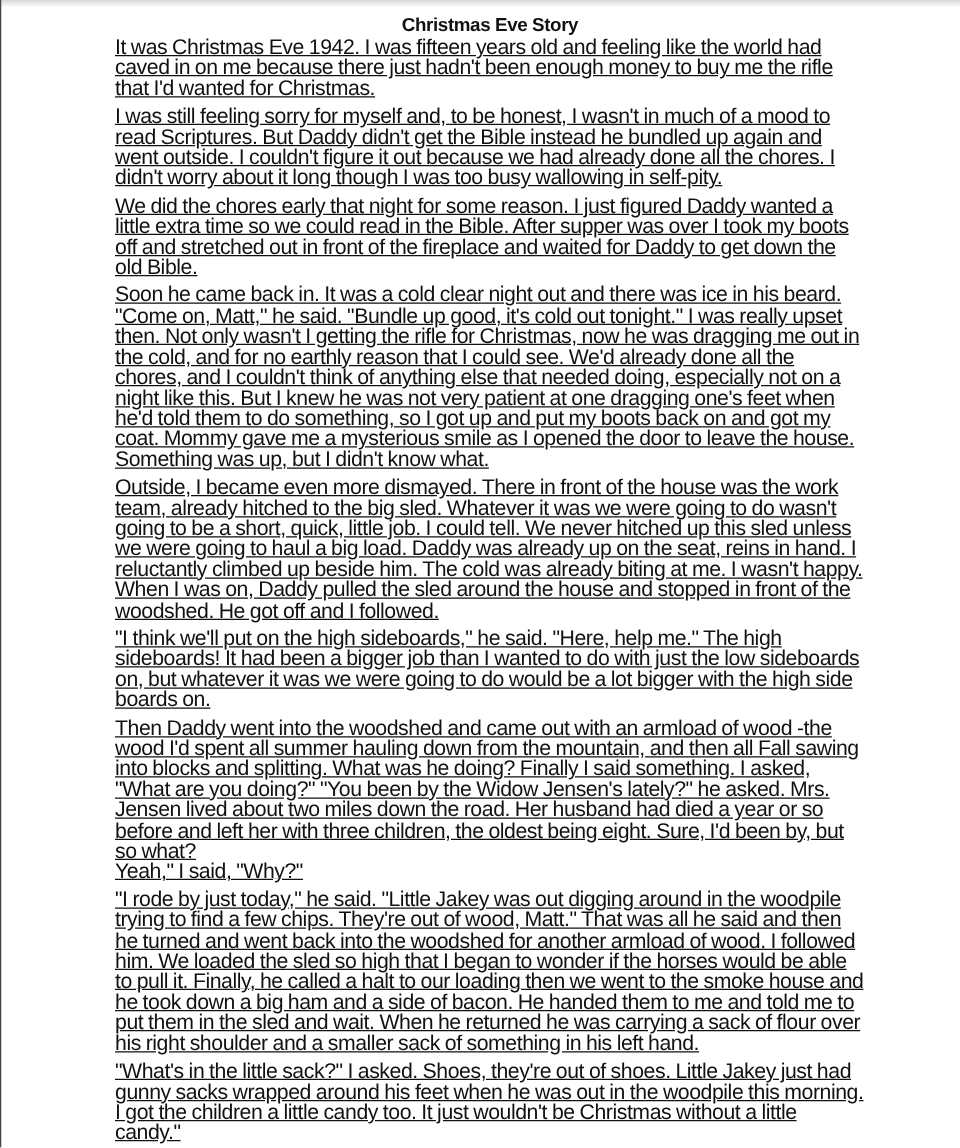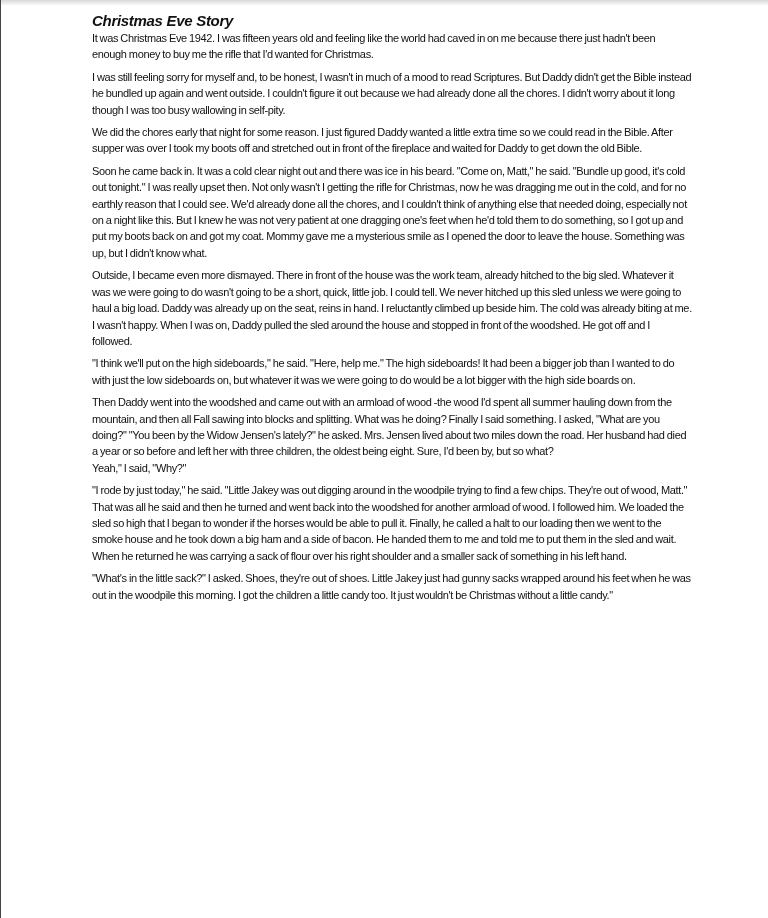--- a/index.html
+++ b/index.html
@@ -15,30 +15,30 @@
     background: #444444;
   }
   .top-shadow {
     position: absolute; left: 0; top: 0; width: 768px; height: 6px;
     background: linear-gradient(to bottom, #d8d8d8, rgba(255,255,255,0));
   }
   .page {
     position: absolute; left: 92px; top: 12px; width: 600px;
   }
   .title {
-    font-weight: bold; font-size: 15px;
-    line-height: 18px; margin: 0; letter-spacing: -0.3px; font-style: italic;
+    text-align: center; font-weight: bold; font-size: 15px;
+    line-height: 18px; margin: 0; letter-spacing: -0.3px;
   }
   .byline {
     text-align: center; font-weight: bold; font-size: 14px;
     line-height: 17px; margin: 0 0 4px 0; letter-spacing: -0.3px;
   }
   .para {
-    font-size: 11px; line-height: 16.4px; margin: 0 0 6px 0;
-    letter-spacing: -0.35px; word-spacing: -0.5px;
+    font-size: 17px; line-height: 16.4px; margin: 0 0 6px 0;
+    letter-spacing: -0.35px; word-spacing: -0.5px; text-decoration: underline;
   }
   .para-tight { margin-bottom: 0; }
 </style>
 </head>
 <body>
 
 <div class="top-shadow"></div>
 <div class="left-edge"></div>
 
 <div class="page">

